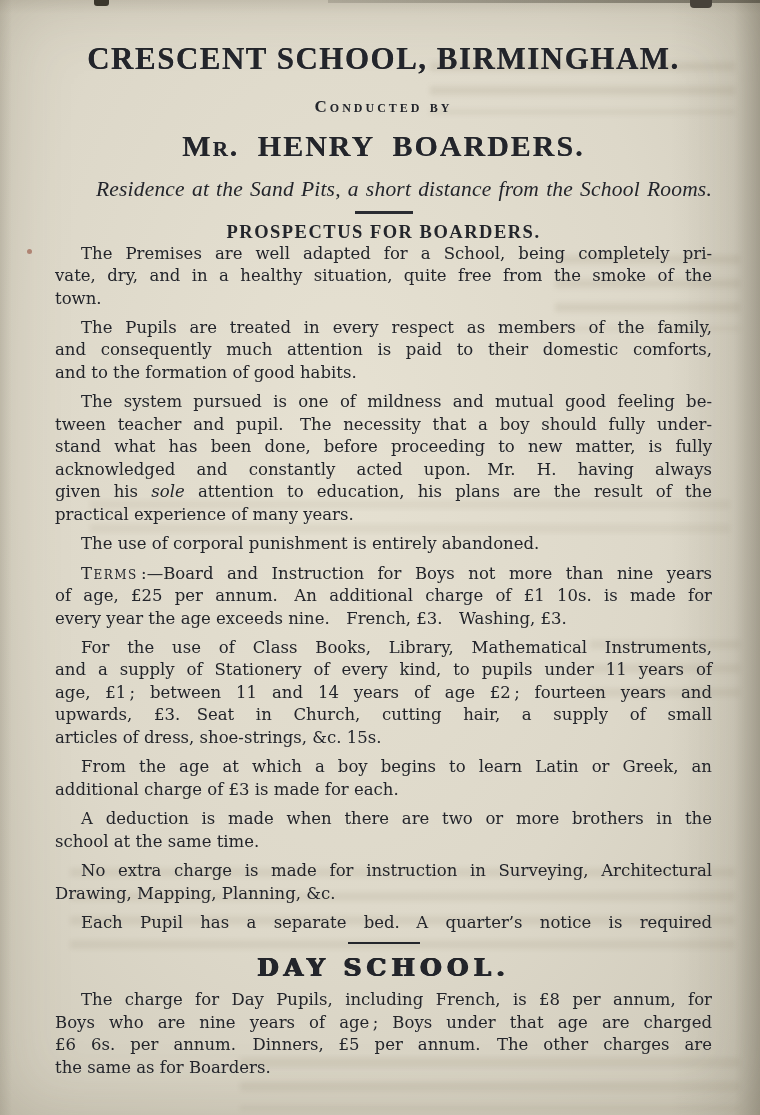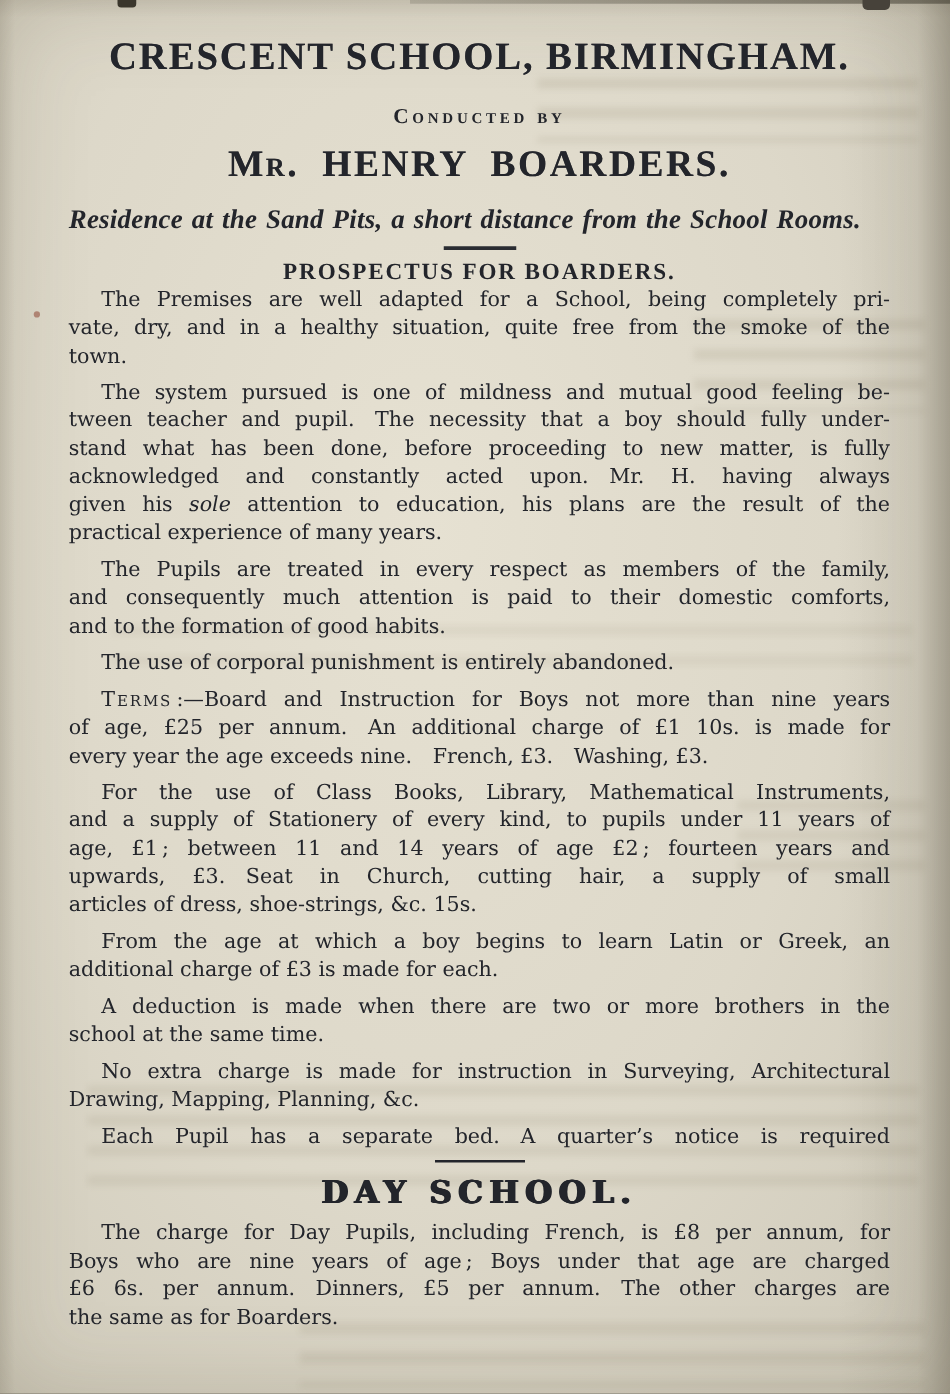--- a/index.html
+++ b/index.html
@@ -24,43 +24,43 @@
   
   .ghost { position:absolute; filter:blur(2.6px); opacity:.5; pointer-events:none;
            background:repeating-linear-gradient(to bottom, rgba(141,131,106,0.30) 0 9px, rgba(141,131,106,0) 9px 24px); }
   .ghost-1 { left:430px; top:62px;  width:305px; height:52px; }
   .ghost-2 { left:555px; top:255px; width:185px; height:75px; }
   .ghost-3 { left:90px;  top:500px; width:640px; height:40px; opacity:.32; }
   .ghost-4 { left:590px; top:640px; width:150px; height:58px; opacity:.4; }
   .ghost-5 { left:70px;  top:868px; width:665px; height:90px; opacity:.42; }
   .ghost-6 { left:240px; top:1058px; width:500px; height:52px; opacity:.45; }
 
-  .content { position:absolute; left:55px; width:657px; top:0; }
+  .content { position:absolute; left:55px; width:657px; top:14px; }
 
   .school-name {
     margin-top:27px; text-align:center;
     font-family:"Liberation Serif", serif; font-weight:bold;
     font-size:31px; line-height:36px; letter-spacing:1.5px;
     text-shadow:0 0 .5px rgba(30,32,40,.7);
   }
   .conducted {
     margin-top:21px; text-align:center;
     font-family:Liberation Serif, serif; font-weight:bold;
     font-variant:small-caps; font-size:17px; line-height:18px; letter-spacing:3px;
   }
   .principal {
     margin-top:12px; text-align:center;
     font-family:"Liberation Serif", serif; font-weight:bold;
     font-size:30px; line-height:36px; letter-spacing:2px; word-spacing:9px;
     text-shadow:0 0 .5px rgba(30,32,40,.7);
   }
   .principal .honorific { font-variant:small-caps; }
   .residence {
-    margin-top:12px; text-align:left;
-    font-family:"Liberation Serif", serif; font-weight:bold; font-style:italic;
+    margin-top:12px; text-align:right;
+    font-family:"Liberation Serif", serif; font-weight:normal; font-style:italic;
     font-size:21.5px; line-height:26px; letter-spacing:.2px; word-spacing:1.5px;
   }
   .rule1 { width:58px; height:2.5px; background:#2a2c32; margin:9px auto 7px auto; }
   .prospectus {
     text-align:center; font-family:"Liberation Serif", serif; font-weight:bold;
     font-size:18.5px; line-height:22px; letter-spacing:1.5px;
   }
 
   .bodytext { margin-top:0; font-size:16.5px; }
   .para { margin:0 0 6.9px 0; }
@@ -111,31 +111,31 @@
 
     <div class="prospectus">PROSPECTUS FOR BOARDERS.</div>
 
     <div class="bodytext">
       <div class="para">
           <div class="tline">The Premises are well adapted for a School, being completely pri-</div>
           <div class="tline">vate, dry, and in a healthy situation, quite free from the smoke of the</div>
           <div class="tline tlast">town.</div>
         </div>
       <div class="para">
+          <div class="tline">The Pupils are treated in every respect as members of the family,</div>
+          <div class="tline">and consequently much attention is paid to their domestic comforts,</div>
+          <div class="tline tlast">and to the formation of good habits.</div>
+        </div>
+      <div class="para">
           <div class="tline">The system pursued is one of mildness and mutual good feeling be-</div>
           <div class="tline">tween teacher and pupil. The necessity that a boy should fully under-</div>
           <div class="tline">stand what has been done, before proceeding to new matter, is fully</div>
           <div class="tline">acknowledged and constantly acted upon. Mr. H. having always</div>
           <div class="tline">given his <i>sole</i> attention to education, his plans are the result of the</div>
           <div class="tline tlast">practical experience of many years.</div>
-        </div>
-      <div class="para">
-          <div class="tline">The Pupils are treated in every respect as members of the family,</div>
-          <div class="tline">and consequently much attention is paid to their domestic comforts,</div>
-          <div class="tline tlast">and to the formation of good habits.</div>
         </div>
       <div class="para">
           <div class="tline tlast">The use of corporal punishment is entirely abandoned.</div>
         </div>
       <div class="para">
           <div class="tline"><span class="sc">Terms</span> :—Board and Instruction for Boys not more than nine years</div>
           <div class="tline">of age, £25 per annum. An additional charge of £1 10s. is made for</div>
           <div class="tline tlast">every year the age exceeds nine. French, £3. Washing, £3.</div>
         </div>
       <div class="para">

